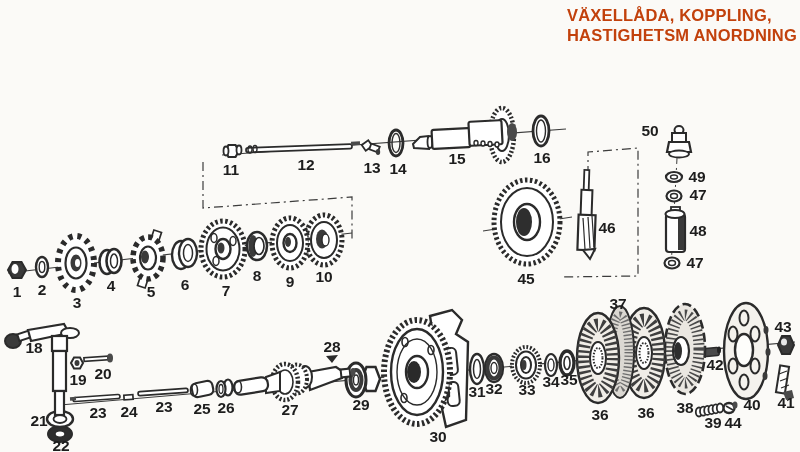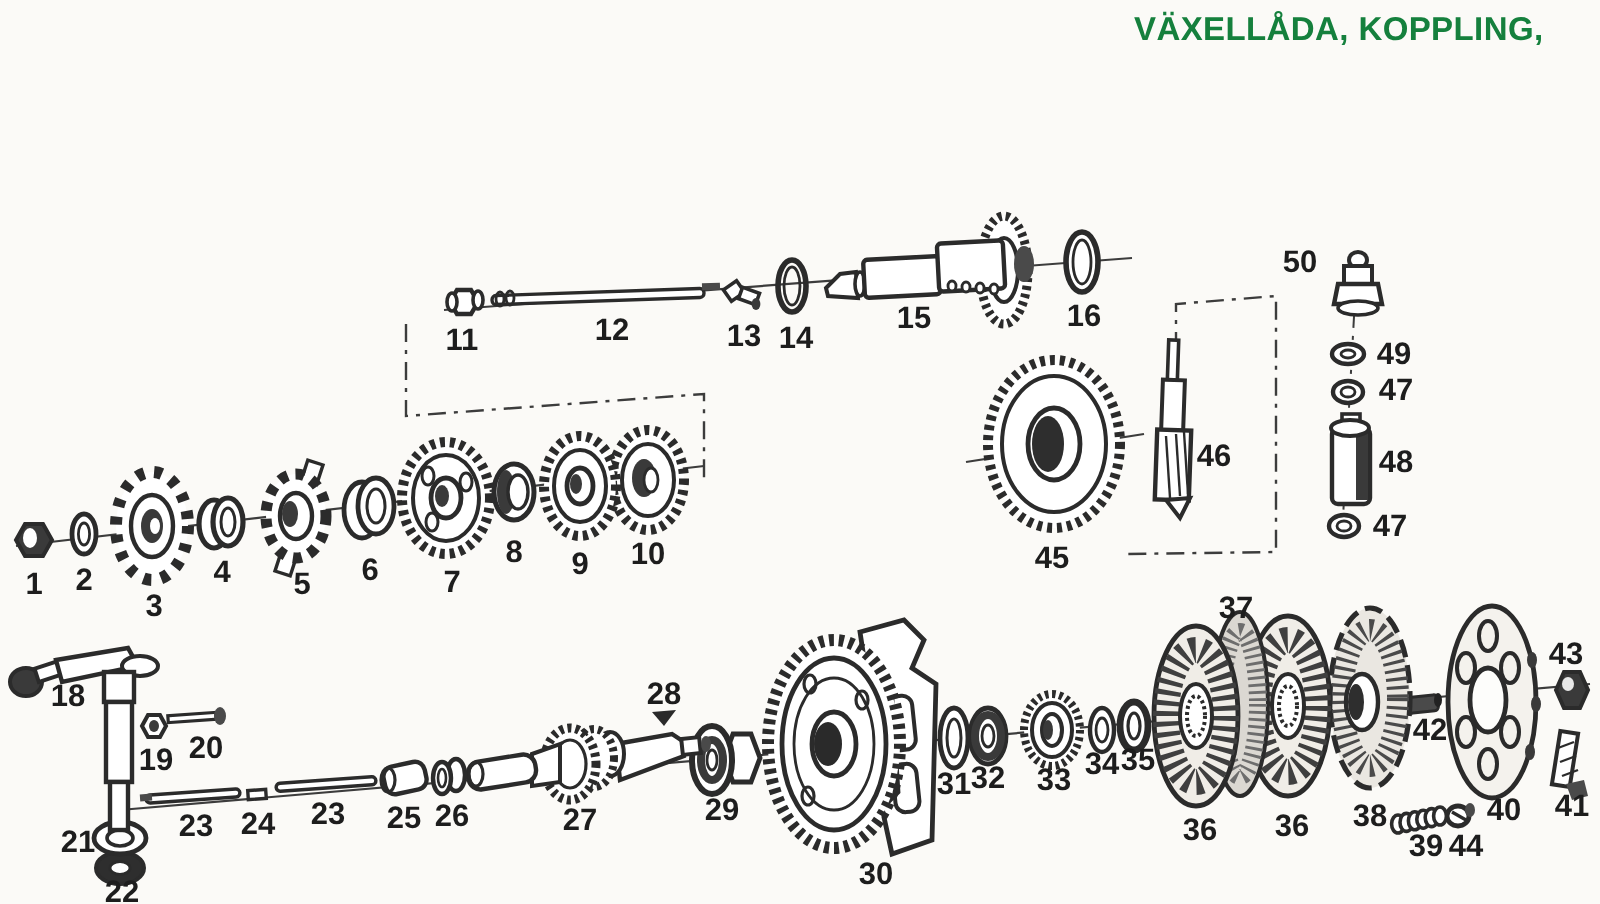--- a/index.html
+++ b/index.html
@@ -1,19 +1,19 @@
 <!DOCTYPE html>
 <html><head>
 <meta charset="utf-8">
 <style>
   html,body{margin:0;padding:0;}
   body{font-family:"Liberation Sans",sans-serif;}
   .stage{position:relative;width:800px;height:452px;background:#fbfaf7;overflow:hidden;}
   .title{position:absolute;left:567px;top:5px;font-weight:700;font-size:16.5px;
-         line-height:1.22;letter-spacing:.2px;color:#15803d;white-space:nowrap;}
+         line-height:1.22;letter-spacing:.2px;color:#c2410c;white-space:nowrap;}
   svg{position:absolute;left:0;top:0;}
   svg text{font-family:"Liberation Sans",sans-serif;font-weight:700;font-size:15.5px;fill:#1d1d1d;}
 </style>
 </head>
 <body>
 
 <div class="stage">
   <svg id="diagram" width="800" height="452" viewBox="0 0 800 452">
       <g>
         <polyline points="222,155 566,129" fill="none" stroke="#3c3c3c" stroke-width="1.1" stroke-dasharray="none"></polyline>
@@ -375,14 +375,15 @@
         <text x="98" y="414" text-anchor="middle" dominant-baseline="middle" fill="#1d1d1d">23</text>
         <text x="61" y="447" text-anchor="middle" dominant-baseline="middle" fill="#1d1d1d">22</text>
         <text x="39" y="422" text-anchor="middle" dominant-baseline="middle" fill="#1d1d1d">21</text>
         <text x="103" y="375" text-anchor="middle" dominant-baseline="middle" fill="#1d1d1d">20</text>
         <text x="78" y="381" text-anchor="middle" dominant-baseline="middle" fill="#1d1d1d">19</text>
         <text x="34" y="349" text-anchor="middle" dominant-baseline="middle" fill="#1d1d1d">18</text>
       </g>
     </svg>
   <div class="title">
     <div>VÄXELLÅDA, KOPPLING,</div>
+    <div>HASTIGHETSM ANORDNING</div>
   </div>
 </div>
 
 </body></html>

